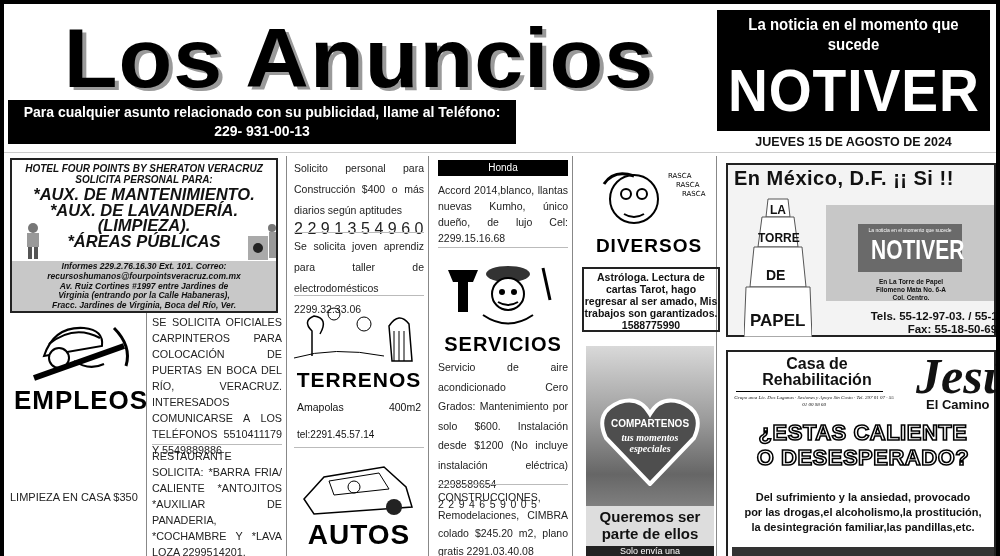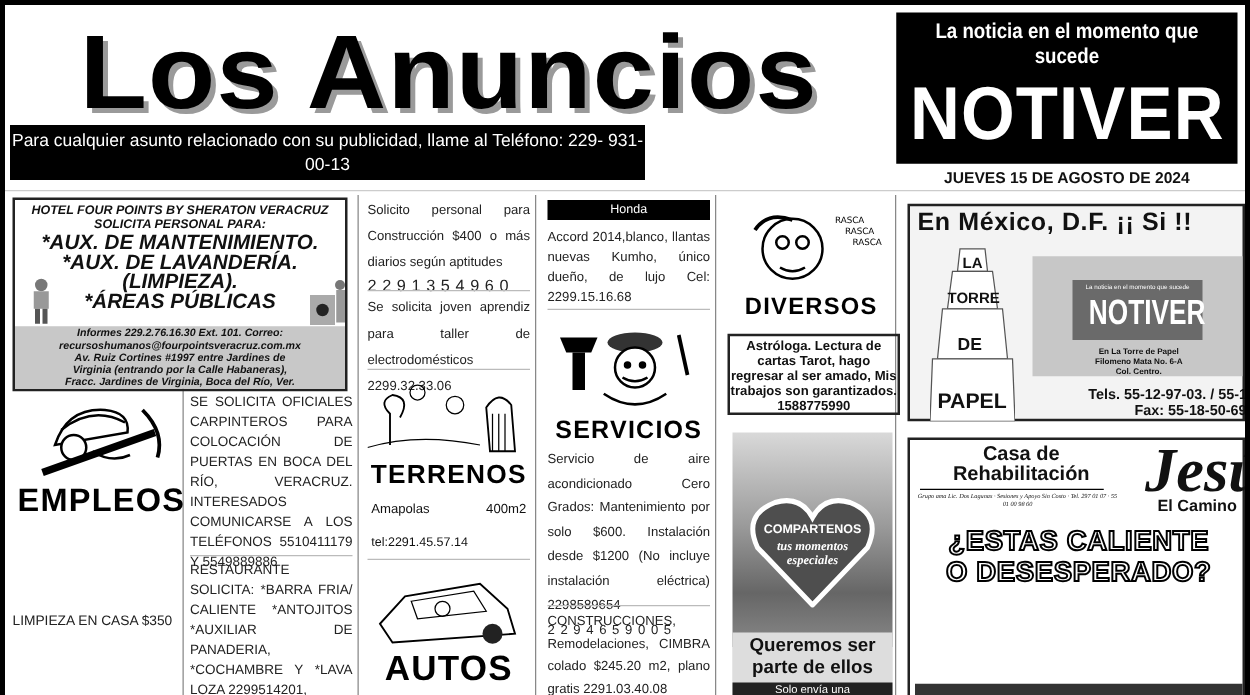--- a/index.html
+++ b/index.html
@@ -6,21 +6,21 @@
   html, body { width: 1000px; height: 556px; overflow: hidden; background: #000; }
   body { font-family: "Liberation Sans", sans-serif; color: #111; }
   .page { position: absolute; left: 4px; top: 4px; width: 992px; height: 552px; background: #fff; overflow: hidden; }
 
   
   .masthead { position: absolute; left: 0; top: 0; width: 710px; height: 150px; }
   .title { position: absolute; left: 45px; top: 6px; width: 620px; text-align: center;
     font-family: "Liberation Sans", sans-serif; font-weight: 900; font-size: 88px; letter-spacing: 1px;
     color: #000; text-shadow: 4px 4px 0 #9a9a9a; transform: scaleY(0.95); line-height: 96px; }
   .contact-bar { position: absolute; left: 4px; top: 96px; width: 508px; height: 44px; background: #000; color: #fff;
-    text-align: center; font-size: 14px; font-weight: normal; line-height: 19px; padding-top: 3px; }
+    text-align: center; font-size: 14px; font-weight: bold; line-height: 19px; padding-top: 3px; }
   .contact-bar { width: 508px; }
 
   .notiver-box { position: absolute; left: 713px; top: 6px; width: 273px; height: 121px; background: #000; color: #fff; text-align: center; }
   .notiver-slogan { font-size: 17px; font-weight: bold; margin-top: 5px; transform: scaleX(0.88); }
   .notiver-name { font-size: 60px; font-weight: 900; letter-spacing: 1px; line-height: 72px; transform: scaleX(0.92); }
   .date { position: absolute; left: 713px; top: 131px; width: 273px; text-align: center; font-size: 12.5px; font-weight: bold; }
 
   
   .vline { position: absolute; width: 1px; background: #888; }
   .hline { position: absolute; height: 1px; background: #bbb; }
@@ -161,21 +161,21 @@
     <div class="ad-text" style="line-height:16px; font-size:10.8px;">SE SOLICITA OFICIALES CARPINTEROS PARA COLOCACIÓN DE PUERTAS EN BOCA DEL RÍO, VERACRUZ. INTERESADOS COMUNICARSE A LOS TELÉFONOS 5510411179 Y 5549889886</div>
   </div>
   <div class="hline" style="left:148px; top:440px; width:130px;"></div>
   <div style="position:absolute; left:148px; top:444px; width:130px;">
     <div class="ad-text" style="line-height:16px; font-size:10.8px;">RESTAURANTE SOLICITA: *BARRA FRIA/ CALIENTE *ANTOJITOS *AUXILIAR DE PANADERIA, *COCHAMBRE Y *LAVA LOZA 2299514201,</div>
 
   </div>
 
   <div style="position:absolute; left:290px; top:154px; width:130px;">
     <div class="ad-text" style="line-height:21px; font-size:10.5px;">Solicito personal para Construcción $400 o más diarios según aptitudes</div>
-    <div class="ad-text spaced" style="font-size:13px;">2291354960</div>
+    <div class="ad-text spaced" style="font-size:16px;">2291354960</div>
   </div>
   <div class="hline" style="left:290px; top:228px; width:130px;"></div>
   <div style="position:absolute; left:290px; top:232px; width:130px;">
     <div class="ad-text" style="line-height:21px; font-size:10.5px;">Se solicita joven aprendiz para taller de electrodomésticos 2299.32.33.06</div>
   </div>
   <div class="hline" style="left:290px; top:291px; width:130px;"></div>
 
   <div class="cartoon" style="left:290px; top:302px; width:130px; height:90px;">
     <svg width="130" height="62" viewBox="0 0 130 62">
       <circle cx="40" cy="8" r="6" fill="none" stroke="#000"></circle>
@@ -297,16 +297,21 @@
       <div>Rehabilitación</div>
     </div>
     <div class="rehab-line"></div>
     <div class="rehab-tiny">Grupo ama Lic. Dos Lagunas · Sesiones y Apoyo Sin Costo · Tel. 297 01 07 · 55 01 00 98 60</div>
     <div class="jesus">Jesús</div>
     <div class="camino">El Camino</div>
     <div class="cansado">
       <div>¿ESTAS CALIENTE</div>
       <div>O DESESPERADO?</div>
     </div>
+    <div class="rehab-desc">
+      <div>Del sufrimiento y la ansiedad, provocado</div>
+      <div>por las drogas,el alcoholismo,la prostitución,</div>
+      <div>la desintegración familiar,las pandillas,etc.</div>
+    </div>
     <div class="rehab-photo"></div>
   </div>
 
 </div>
 
 </body></html>

